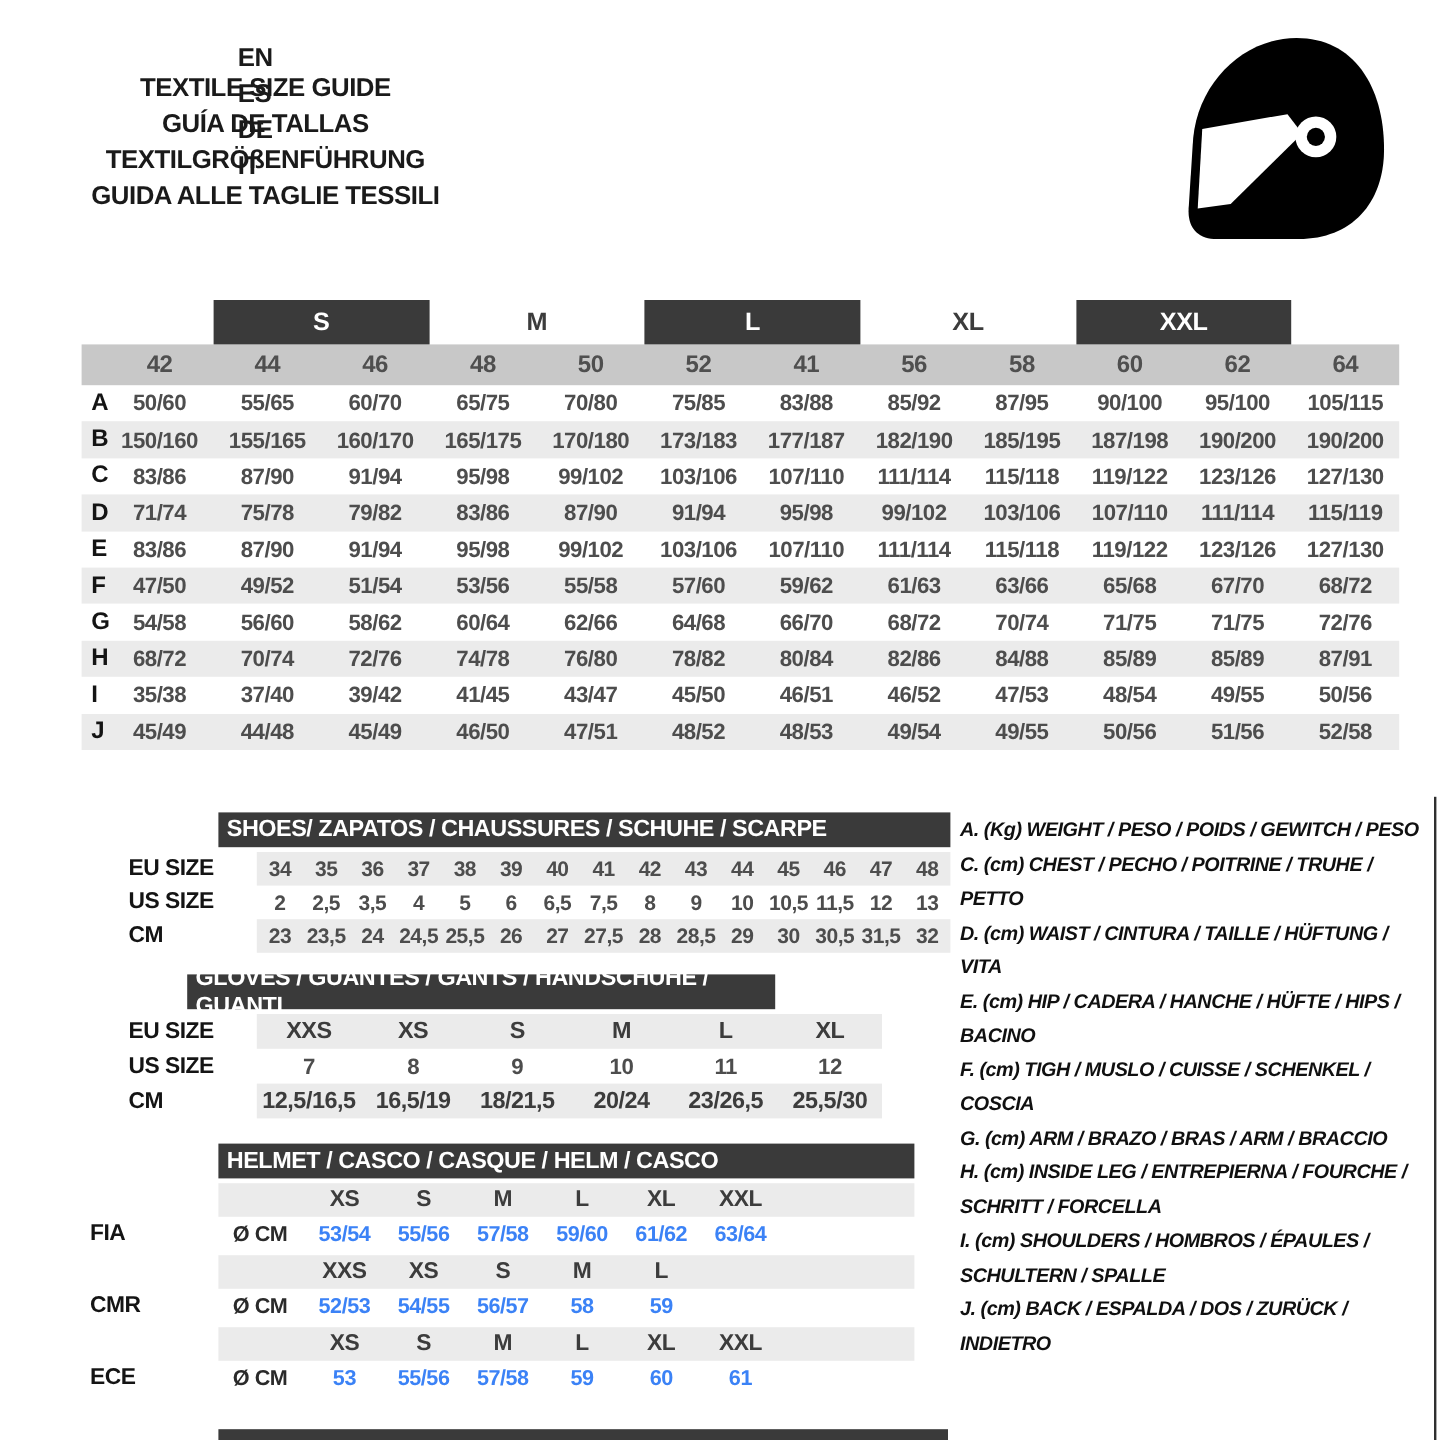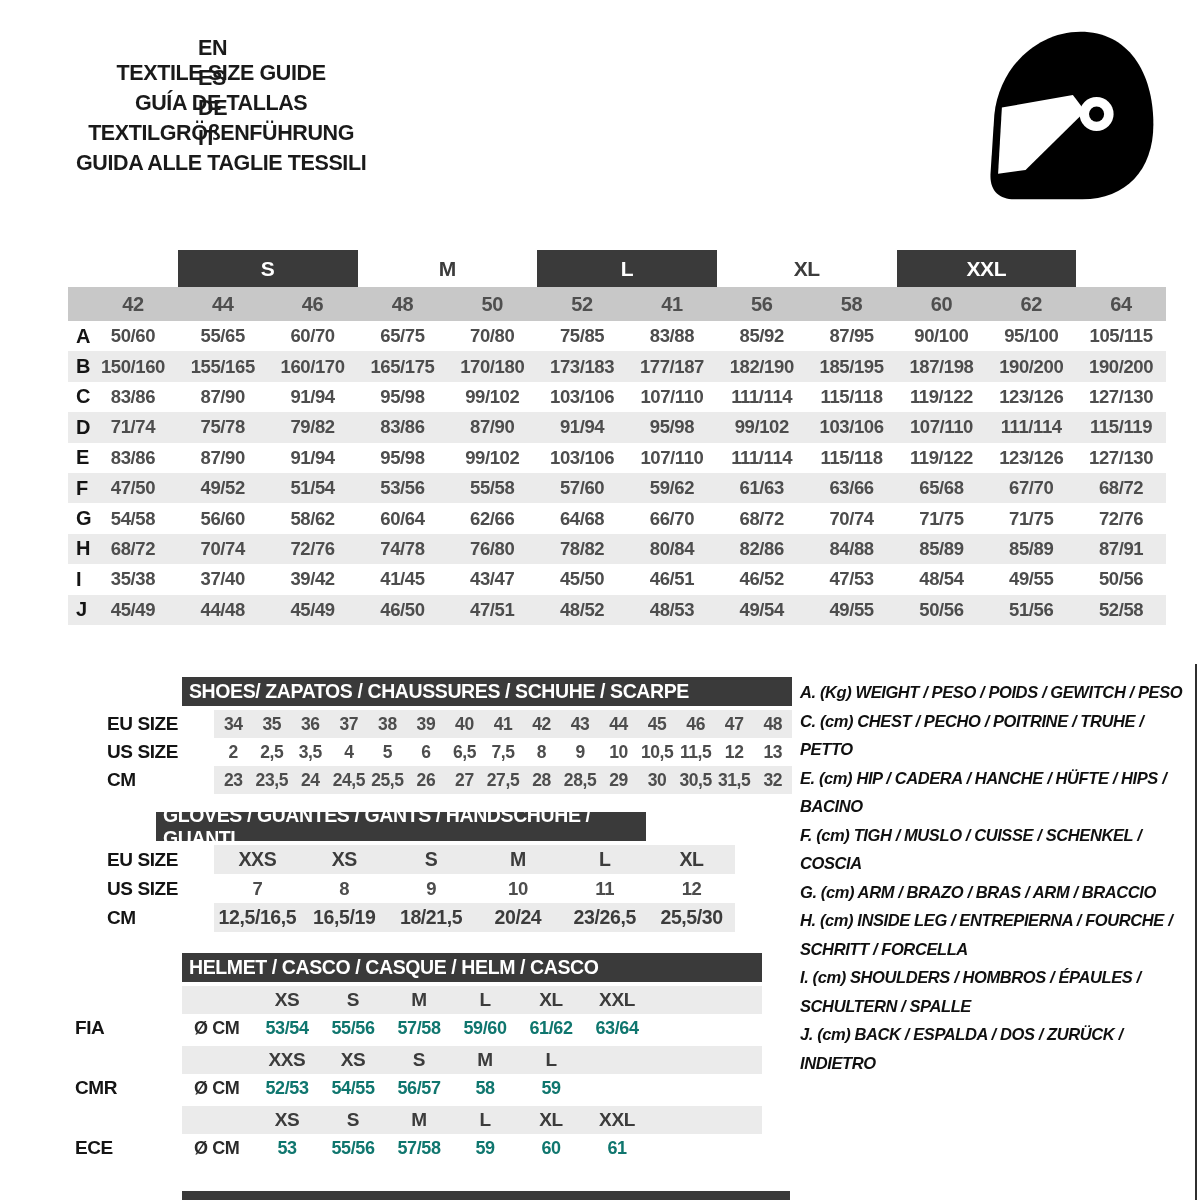--- a/index.html
+++ b/index.html
@@ -46,21 +46,21 @@
   .gloves .sec-title{margin-left:88px;width:483px;}
   .gloves .mrow{grid-template-columns:114px repeat(6,1fr);height:29px;}
   .gloves .mcell{font-size:18.5px;}
   .gloves .striped .mcell{color:#3c3c3c;font-size:19.5px;}
 
   .helmetsec{position:absolute;left:68px;top:953px;width:694px;}
   .helmetsec .sec-title{margin-left:114px;width:573px;}
   .hrow{position:relative;display:grid;grid-template-columns:114px 72px repeat(6,66px);height:28px;}
   .hrow.striped{margin-top:4px;}
   .hrow.striped::before{content:"";position:absolute;left:114px;right:0;top:0;bottom:0;background:#ebebeb;}
-  .hcell{display:flex;align-items:center;justify-content:center;font-size:18px;color:#0f766e;position:relative;}
+  .hcell{display:flex;align-items:center;justify-content:center;font-size:18px;color:#3b82f6;position:relative;}
   .hrow.striped .hcell{color:#3c3c3c;font-size:19px;}
   .hcell.diam{color:#2a2a2a;justify-content:flex-start;padding-left:12px;}
 
   
   .legend{position:absolute;left:800px;top:678px;width:392px;font-style:italic;}
   .litem{font-size:16.5px;line-height:28.5px;color:#101010;}
 
   
   .edge-line{position:absolute;left:1195px;top:664px;width:2px;height:536px;background:#2f2f2f;}
   .bottom-bar{position:absolute;left:182px;top:1191px;width:608px;height:9px;background:#3a3a3a;}
@@ -426,20 +426,21 @@
           <div class="hcell">59</div>
           <div class="hcell">60</div>
           <div class="hcell">61</div>
         </div>
       </div>
   </div>
 
   <div class="legend" id="legend">
       <div class="litem">A. (Kg) WEIGHT / PESO / POIDS / GEWITCH / PESO</div>
       <div class="litem">C. (cm) CHEST / PECHO / POITRINE / TRUHE / PETTO</div>
+      <div class="litem">D. (cm) WAIST / CINTURA / TAILLE / HÜFTUNG / VITA</div>
       <div class="litem">E. (cm) HIP / CADERA / HANCHE / HÜFTE / HIPS / BACINO</div>
       <div class="litem">F. (cm) TIGH / MUSLO / CUISSE / SCHENKEL / COSCIA</div>
       <div class="litem">G. (cm) ARM / BRAZO / BRAS / ARM / BRACCIO</div>
       <div class="litem">H. (cm) INSIDE LEG / ENTREPIERNA / FOURCHE / SCHRITT / FORCELLA</div>
       <div class="litem">I. (cm) SHOULDERS / HOMBROS / ÉPAULES / SCHULTERN / SPALLE</div>
       <div class="litem">J. (cm) BACK / ESPALDA / DOS / ZURÜCK / INDIETRO</div>
     </div>
 
   <div class="edge-line"></div>
   <div class="bottom-bar"></div>

